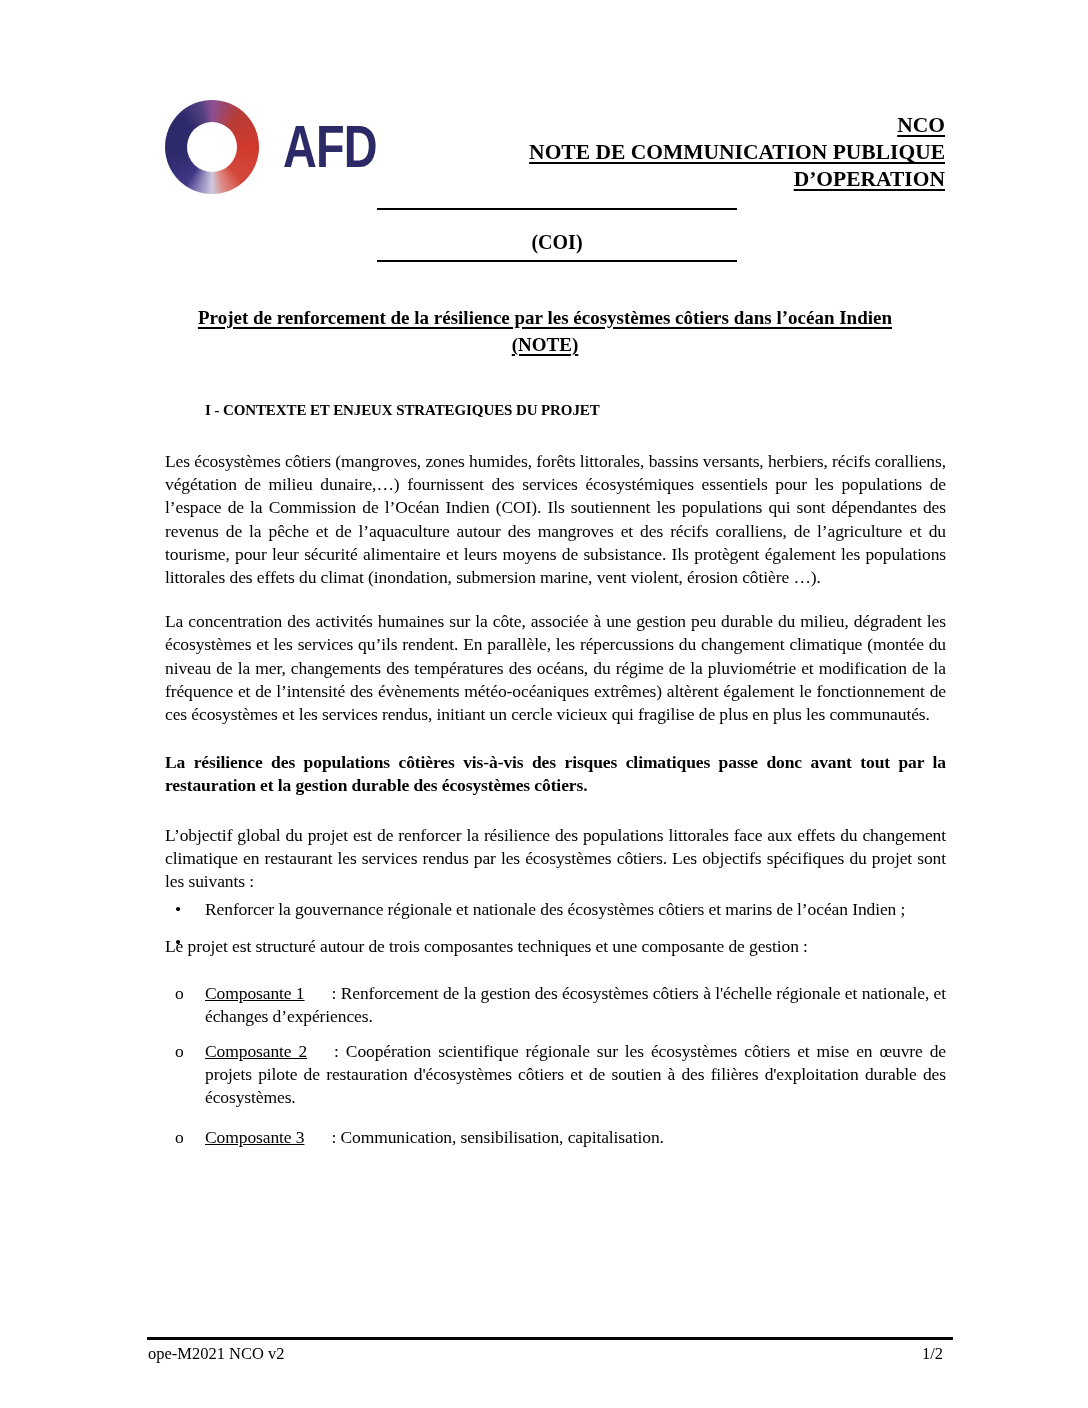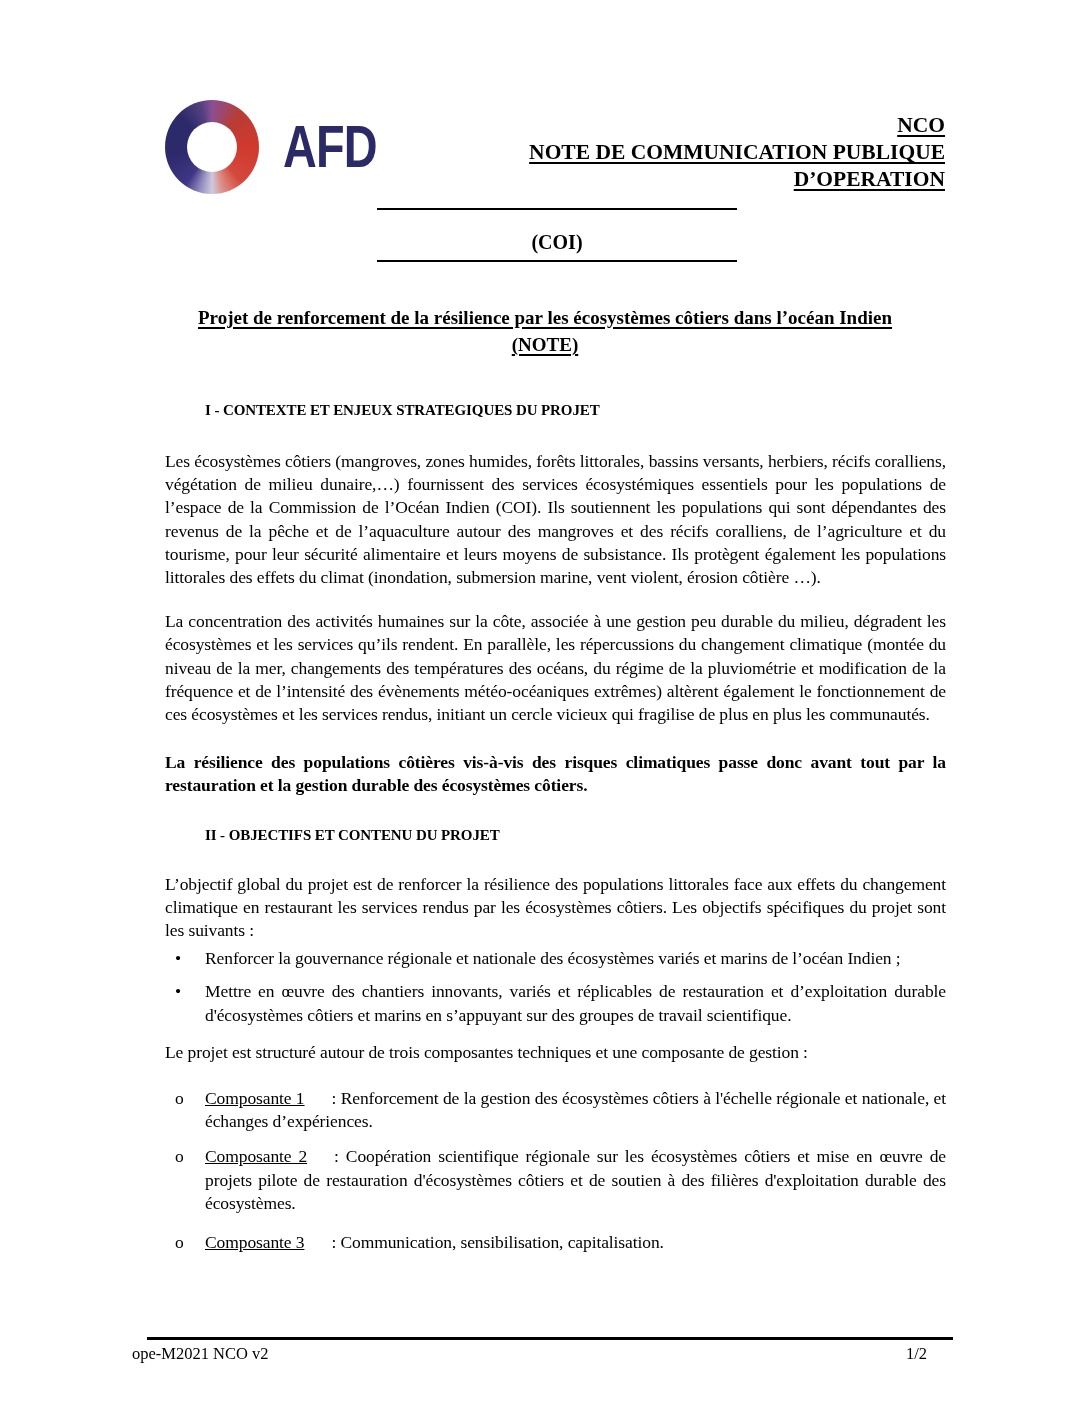--- a/index.html
+++ b/index.html
@@ -148,21 +148,21 @@
   
   .footer-line {
     position: absolute;
     left: 147px;
     top: 1337px;
     width: 806px;
     border-top: 3px solid #000;
   }
   .footer-row {
     position: absolute;
-    left: 132px;
+    left: 148px;
     top: 1344px;
     width: 795px;
     display: flex;
     justify-content: space-between;
     font-size: 16.5px;
   }
 </style>
 </head>
 <body>
 
@@ -192,32 +192,30 @@
   <div class="content">
 
     <div class="sec-heading mt-h1">I - CONTEXTE ET ENJEUX STRATEGIQUES DU PROJET</div>
 
     <div class="mt-p1">Les écosystèmes côtiers (mangroves, zones humides, forêts littorales, bassins versants, herbiers, récifs coralliens, végétation de milieu dunaire,…) fournissent des services écosystémiques essentiels pour les populations de l’espace de la Commission de l’Océan Indien (COI). Ils soutiennent les populations qui sont dépendantes des revenus de la pêche et de l’aquaculture autour des mangroves et des récifs coralliens, de l’agriculture et du tourisme, pour leur sécurité alimentaire et leurs moyens de subsistance. Ils protègent également les populations littorales des effets du climat (inondation, submersion marine, vent violent, érosion côtière …).</div>
 
     <div class="mt-p2">La concentration des activités humaines sur la côte, associée à une gestion peu durable du milieu, dégradent les écosystèmes et les services qu’ils rendent. En parallèle, les répercussions du changement climatique (montée du niveau de la mer, changements des températures des océans, du régime de la pluviométrie et modification de la fréquence et de l’intensité des évènements météo-océaniques extrêmes) altèrent également le fonctionnement de ces écosystèmes et les services rendus, initiant un cercle vicieux qui fragilise de plus en plus les communautés.</div>
 
     <div class="mt-key bold">La résilience des populations côtières vis-à-vis des risques climatiques passe donc avant tout par la restauration et la gestion durable des écosystèmes côtiers.</div>
 
-    <div class="sec-heading mt-h2">II - OBJECTIFS ET CONTENU DU PROJET</div>
 
     <div class="mt-p4">L’objectif global du projet est de renforcer la résilience des populations littorales face aux effets du changement climatique en restaurant les services rendus par les écosystèmes côtiers. Les objectifs spécifiques du projet sont les suivants :</div>
 
     <div class="list-item mt-b1">
       <span class="marker">•</span>
-      <span>Renforcer la gouvernance régionale et nationale des écosystèmes variés et marins de l’océan Indien ;</span>
+      <span>Renforcer la gouvernance régionale et nationale des écosystèmes côtiers et marins de l’océan Indien ;</span>
     </div>
 
     <div class="list-item mt-b2">
       <span class="marker">•</span>
-      <span>Mettre en œuvre des chantiers innovants, variés et réplicables de restauration et d’exploitation durable d'écosystèmes côtiers et marins en s’appuyant sur des groupes de travail scientifique.</span>
     </div>
 
     <div class="mt-p5">Le projet est structuré autour de trois composantes techniques et une composante de gestion :</div>
 
     <div class="list-item mt-c1">
       <span class="marker">o</span>
       <span class="comp-label">Composante 1</span><span>: Renforcement de la gestion des écosystèmes côtiers à l'échelle régionale et nationale, et échanges d’expériences.</span>
     </div>
 
     <div class="list-item mt-c2">

